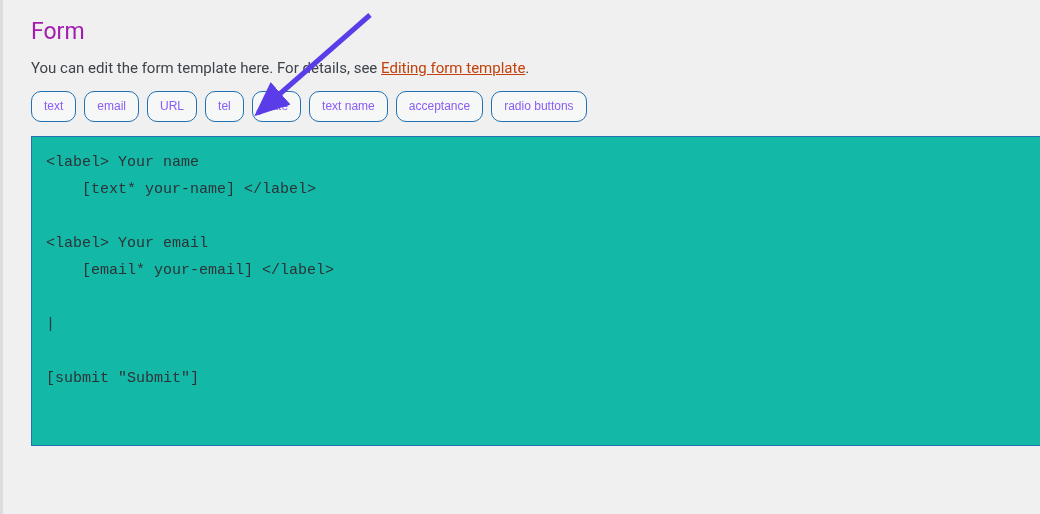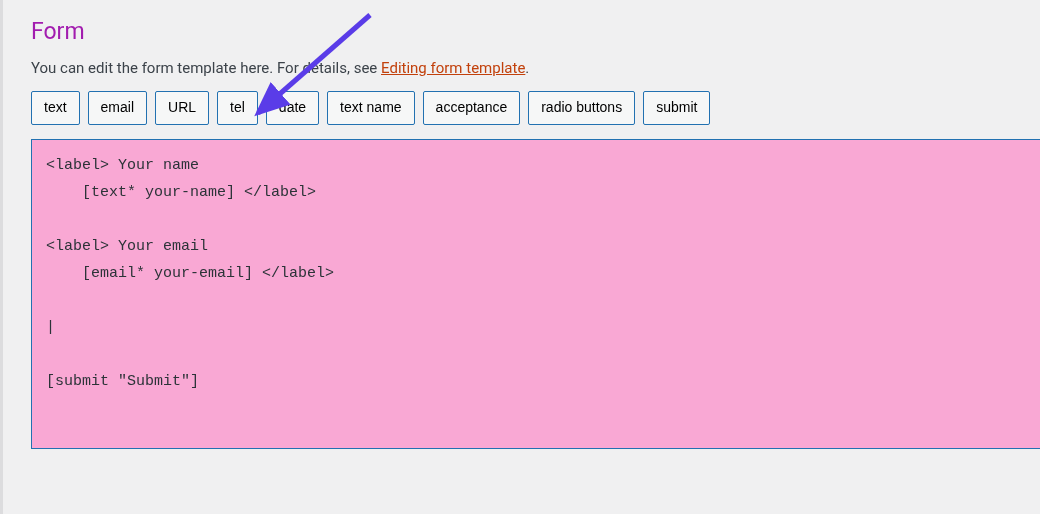--- a/index.html
+++ b/index.html
@@ -39,34 +39,34 @@
     .tag-buttons {
       margin: 0 0 14px 18px;
       display: flex;
       flex-wrap: wrap;
       gap: 8px;
     }
     .tag-btn {
       display: inline-block;
       border: 1px solid #2271b1;
       background: #f6f7f7;
-      color: #000000;
-      font-size: 14px;
+      color: #8b5cf6;
+      font-size: 12px;
       padding: 6px 12px;
-      border-radius: 2px;
+      border-radius: 10px;
       cursor: pointer;
       line-height: 1.4;
     }
     .editor {
       margin: 0 0 0 18px;
       width: 1010px;
       height: 310px;
       border: 1px solid #2271b1;
       border-radius: 0;
-      background: #f9a8d4;
+      background: #14b8a6;
       padding: 12px 14px;
       font-family: Consolas, Monaco, "Courier New", monospace;
       font-size: 15px;
       line-height: 1.8;
       color: #2c3338;
       resize: none;
       outline: none;
       white-space: pre;
       overflow: auto;
     }
@@ -87,21 +87,20 @@
   </p>
   <div class="tag-buttons">
     <button class="tag-btn">text</button>
     <button class="tag-btn">email</button>
     <button class="tag-btn">URL</button>
     <button class="tag-btn">tel</button>
     <button class="tag-btn">date</button>
     <button class="tag-btn">text name</button>
     <button class="tag-btn">acceptance</button>
     <button class="tag-btn">radio buttons</button>
-    <button class="tag-btn">submit</button>
   </div>
   <textarea class="editor" style="">&lt;label&gt; Your name
     [text* your-name] &lt;/label&gt;
 
 &lt;label&gt; Your email
     [email* your-email] &lt;/label&gt;
 
 |
 
 [submit "Submit"]</textarea>

